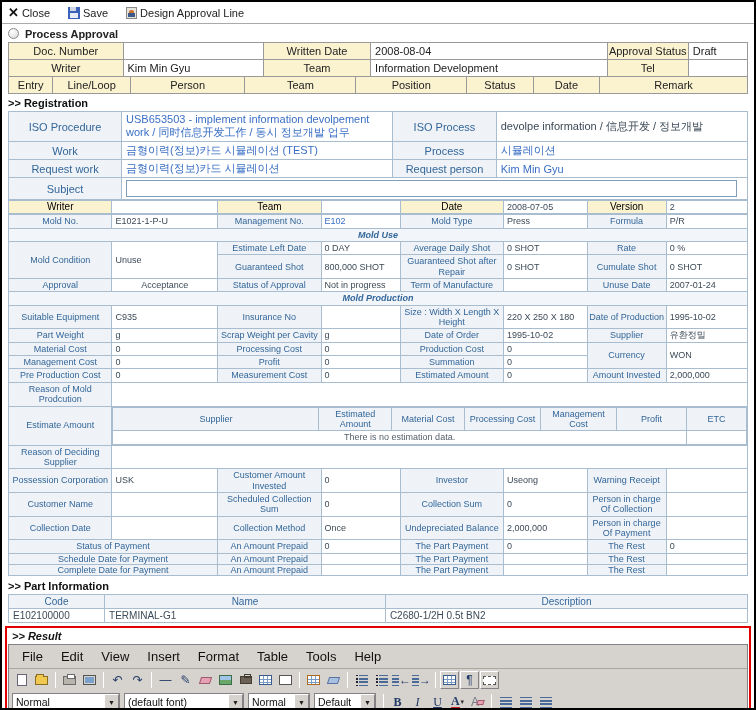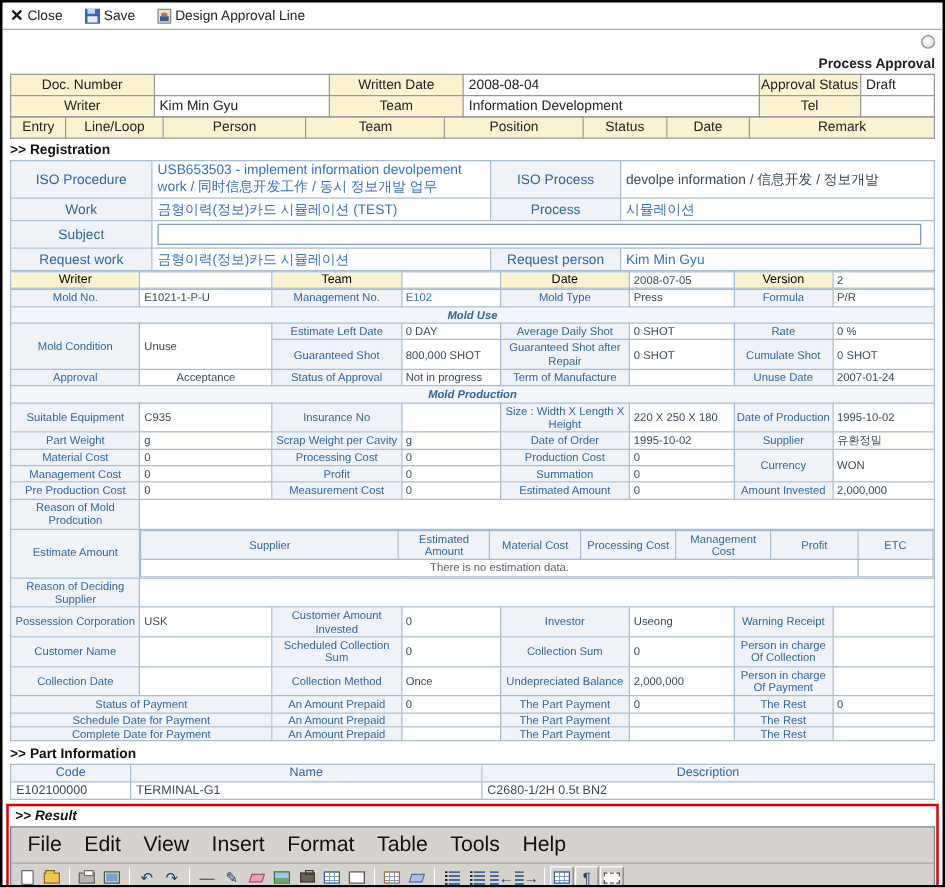--- a/index.html
+++ b/index.html
@@ -11,21 +11,21 @@
 .tool-item { display: flex; align-items: center; gap: 3px; cursor: pointer; }
 .x-icon { font-weight: bold; font-size: 13px; color: #111; }
 .floppy-icon { width: 12px; height: 12px; background: #3a62b8; position: relative; display: inline-block; }
 .floppy-icon::before { content: ""; position: absolute; left: 2px; top: 0; width: 6px; height: 4px; background: #cfd6e4; }
 .floppy-icon::after { content: ""; position: absolute; left: 2px; bottom: 1px; width: 8px; height: 5px; background: #e9edf5; }
 .dal-icon { width: 11px; height: 12px; background: #e7e3d8; border: 1px solid #8a8a8a; position: relative; display: inline-block; }
 .dal-icon::before { content: ""; position: absolute; left: 2px; top: 2px; width: 5px; height: 3px; background: #c96f2e; border-radius: 50% 50% 0 0; }
 .dal-icon::after { content: ""; position: absolute; left: 1px; bottom: 1px; width: 7px; height: 4px; background: #3b5a8a; }
 
 
-.radio-row { display: flex; align-items: flex-end; gap: 6px; padding: 4px 6px 2px 6px; flex-direction: column; }
+.radio-row { display: flex; align-items: flex-start; gap: 6px; padding: 4px 6px 2px 6px; }
 .radio { width: 11px; height: 11px; border-radius: 50%; border: 1px solid #8a8a8a; background: radial-gradient(circle at 35% 30%, #fff, #d8d8d8); }
 .radio-label { font-weight: bold; font-size: 11px; color: #222; }
 
 
 table { border-collapse: collapse; table-layout: fixed; width: 740px; margin: 0 auto; }
 td, th { border: 1px solid #999; overflow: hidden; white-space: normal; }
 .ytable td { height: 17px; font-size: 11px; color: #222; }
 .ylabel { background: #fbf3d0; text-align: center; }
 .yval { background: #fff; padding: 0 4px; text-align: left; }
 .appr-table td { height: 17px; font-size: 11px; background: #fbf3d0; text-align: center; color: #222; }
@@ -50,21 +50,21 @@
 .payl { background: #eff3f7; color: #336699; text-align: center; }
 
 
 .ptable td { font-size: 10px; }
 
 
 .result-box { flex: 1; display: flex; flex-direction: column; margin: 3px 3px 5px 3px; border: 2px solid #e00000; background: #fff; min-height: 170px; }
 .result-title { font-weight: bold; font-size: 11px; color: #111; padding: 2px 5px; font-style: italic; }
 .editor { flex: 1; display: flex; flex-direction: column; border: 1px solid #848284; margin: 0 1px 1px 1px; background: #d6d3ce; }
 .menubar { display: flex; gap: 0; padding: 3px 4px; border-bottom: 1px solid #aaa79f; }
-.menu-item { font-size: 17px; color: #111; padding: 1px 9px; cursor: pointer; }
+.menu-item { font-size: 13px; color: #111; padding: 1px 9px; cursor: pointer; }
 .toolbar1, .toolbar2 { display: flex; align-items: center; padding: 2px 3px; gap: 1px; }
 .tb-sep { width: 1px; height: 16px; background: #9b988f; margin: 0 3px; border-right: 1px solid #fff; }
 .tb-btn { width: 19px; height: 18px; display: flex; align-items: center; justify-content: center; font-size: 12px; color: #223a66; cursor: pointer; }
 .tb-btn.raised { border: 1px solid; border-color: #fff #848284 #848284 #fff; }
 .g { display: inline-block; }
 .icon-new { width: 10px; height: 12px; background: #fff; border: 1px solid #667; }
 .icon-open { width: 13px; height: 9px; background: #f0c850; border: 1px solid #8a6d1f; position: relative; }
 .icon-open::before { content: ""; position: absolute; top: -3px; left: 0; width: 6px; height: 2px; background: #f0c850; border: 1px solid #8a6d1f; border-bottom: none; }
 .icon-print { width: 13px; height: 9px; background: #b8b5ae; border: 1px solid #6a6a6a; position: relative; }
 .icon-print::before { content: ""; position: absolute; top: -3px; left: 3px; width: 6px; height: 3px; background: #fff; border: 1px solid #6a6a6a; }
@@ -185,30 +185,30 @@
       <td class="blabel">ISO Process</td>
       <td class="bval">devolpe information / 信息开发 / 정보개발</td>
     </tr>
     <tr>
       <td class="blabel">Work</td>
       <td class="bval link">금형이력(정보)카드 시뮬레이션 (TEST)</td>
       <td class="blabel">Process</td>
       <td class="bval link">시뮬레이션</td>
     </tr>
     <tr>
+      <td class="blabel">Request work</td>
+      <td class="bval link">금형이력(정보)카드 시뮬레이션</td>
+      <td class="blabel">Request person</td>
+      <td class="bval link">Kim Min Gyu</td>
+    </tr>
+    <tr>
       <td class="blabel">Subject</td>
       <td class="bval" colspan="3">
             <input class="subject-input" style="">
           </td>
-    </tr>
-    <tr>
-      <td class="blabel">Request work</td>
-      <td class="bval link">금형이력(정보)카드 시뮬레이션</td>
-      <td class="blabel">Request person</td>
-      <td class="bval link">Kim Min Gyu</td>
     </tr>
   </tbody>
     </table>
 
   <div class="gap4"></div>
   <table class="btable mtable">
     <colgroup>
         <col style="width:14%">
         <col style="width:14.3%">
         <col style="width:14%">

